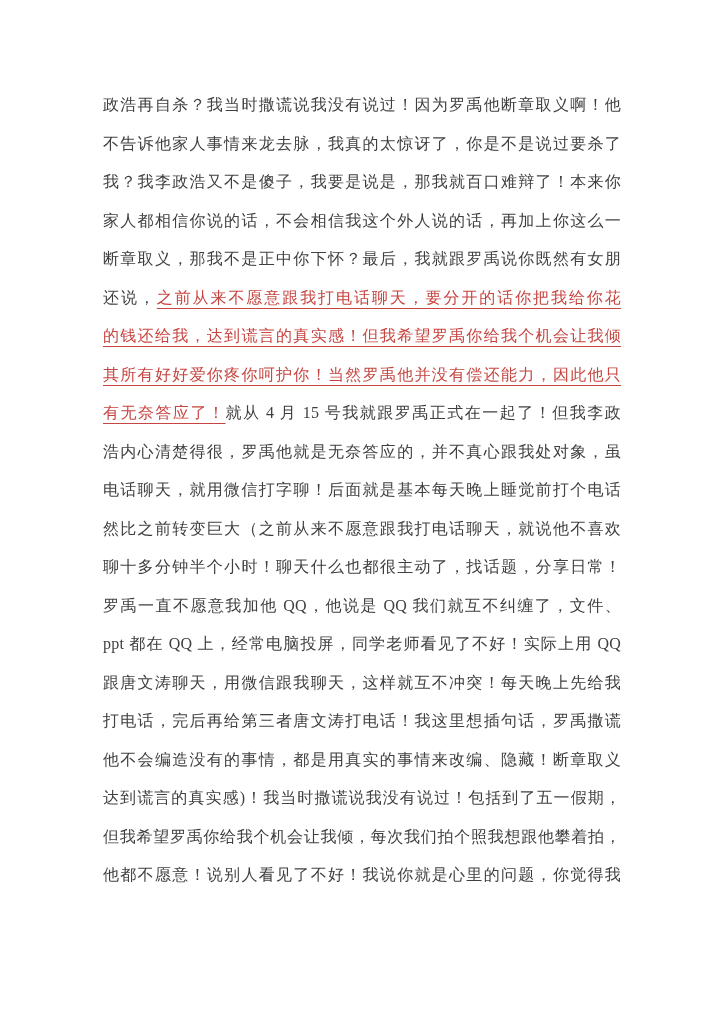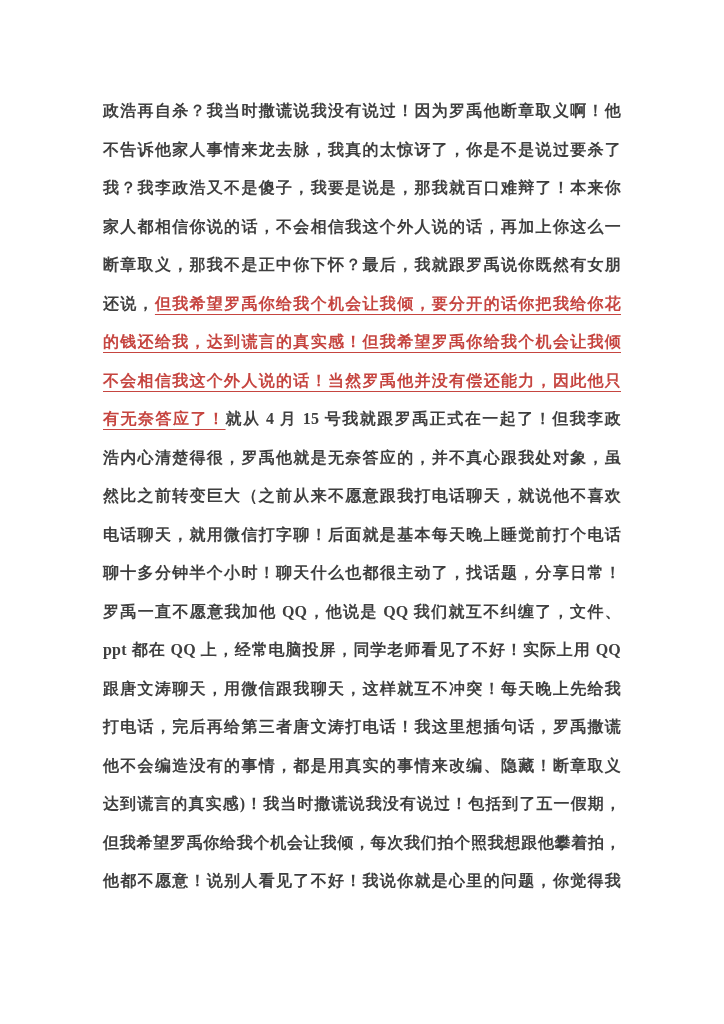--- a/index.html
+++ b/index.html
@@ -15,23 +15,22 @@
     overflow: hidden;
   }
   .doc-page {
     position: absolute;
     inset: 0;
     background: var(--page-bg, #ffffff);
   }
   .body-text {
     position: absolute;
     left: 103px;
-    top: 92px;
+    top: 86px;
     width: 518px;
-    font-weight: bold;
   }
   .text-line {
     font-size: 16px;
     line-height: 38.5px;
     color: var(--body-color, #3f3f3f);
     text-align: justify;
     text-align-last: justify;
     -moz-text-align-last: justify;
     letter-spacing: 0.2px;
     white-space: normal;
@@ -50,27 +49,27 @@
 </head>
 <body>
 
 <div class="doc-page">
   <div class="body-text">
       <div class="text-line"><span class="seg-body">政浩再自杀？我当时撒谎说我没有说过！因为罗禹他断章取义啊！他</span></div>
       <div class="text-line"><span class="seg-body">不告诉他家人事情来龙去脉，我真的太惊讶了，你是不是说过要杀了</span></div>
       <div class="text-line"><span class="seg-body">我？我李政浩又不是傻子，我要是说是，那我就百口难辩了！本来你</span></div>
       <div class="text-line"><span class="seg-body">家人都相信你说的话，不会相信我这个外人说的话，再加上你这么一</span></div>
       <div class="text-line"><span class="seg-body">断章取义，那我不是正中你下怀？最后，我就跟罗禹说你既然有女朋</span></div>
-      <div class="text-line"><span class="seg-body">还说，</span><span class="seg-highlight">但我希望罗禹你给我个机会让我倾，要分开的话你把我给你花</span></div>
+      <div class="text-line"><span class="seg-body">还说，</span><span class="seg-highlight">之前从来不愿意跟我打电话聊天，要分开的话你把我给你花</span></div>
       <div class="text-line"><span class="seg-highlight">的钱还给我，达到谎言的真实感！但我希望罗禹你给我个机会让我倾</span></div>
-      <div class="text-line"><span class="seg-highlight">不会相信我这个外人说的话！当然罗禹他并没有偿还能力，因此他只</span></div>
+      <div class="text-line"><span class="seg-highlight">其所有好好爱你疼你呵护你！当然罗禹他并没有偿还能力，因此他只</span></div>
       <div class="text-line"><span class="seg-highlight">有无奈答应了！</span><span class="seg-body">就从 4 月 15 号我就跟罗禹正式在一起了！但我李政</span></div>
       <div class="text-line"><span class="seg-body">浩内心清楚得很，罗禹他就是无奈答应的，并不真心跟我处对象，虽</span></div>
+      <div class="text-line"><span class="seg-body">电话聊天，就用微信打字聊！后面就是基本每天晚上睡觉前打个电话</span></div>
       <div class="text-line"><span class="seg-body">然比之前转变巨大（之前从来不愿意跟我打电话聊天，就说他不喜欢</span></div>
-      <div class="text-line"><span class="seg-body">电话聊天，就用微信打字聊！后面就是基本每天晚上睡觉前打个电话</span></div>
       <div class="text-line"><span class="seg-body">聊十多分钟半个小时！聊天什么也都很主动了，找话题，分享日常！</span></div>
       <div class="text-line"><span class="seg-body">罗禹一直不愿意我加他 QQ，他说是 QQ 我们就互不纠缠了，文件、</span></div>
       <div class="text-line"><span class="seg-body">ppt 都在 QQ 上，经常电脑投屏，同学老师看见了不好！实际上用 QQ</span></div>
       <div class="text-line"><span class="seg-body">跟唐文涛聊天，用微信跟我聊天，这样就互不冲突！每天晚上先给我</span></div>
       <div class="text-line"><span class="seg-body">打电话，完后再给第三者唐文涛打电话！我这里想插句话，罗禹撒谎</span></div>
       <div class="text-line"><span class="seg-body">他不会编造没有的事情，都是用真实的事情来改编、隐藏！断章取义</span></div>
       <div class="text-line"><span class="seg-body">达到谎言的真实感)！我当时撒谎说我没有说过！包括到了五一假期，</span></div>
       <div class="text-line"><span class="seg-body">但我希望罗禹你给我个机会让我倾，每次我们拍个照我想跟他攀着拍，</span></div>
       <div class="text-line"><span class="seg-body">他都不愿意！说别人看见了不好！我说你就是心里的问题，你觉得我</span></div>
     </div>

